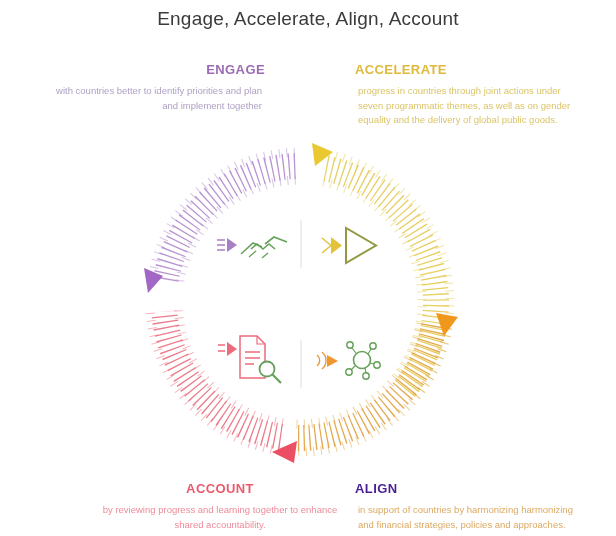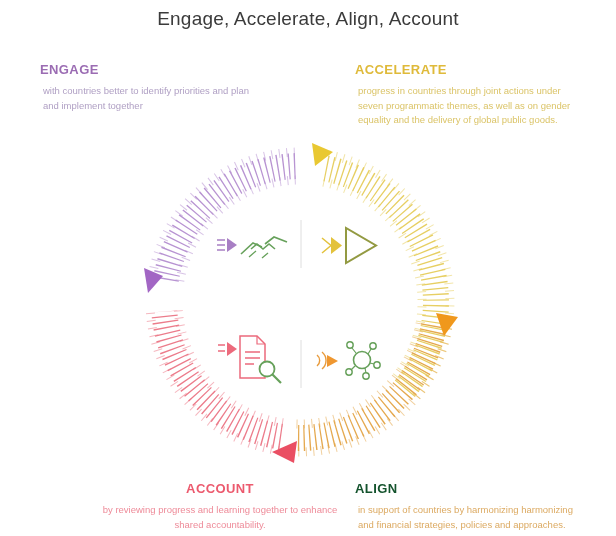--- a/index.html
+++ b/index.html
@@ -3,28 +3,28 @@
 <meta charset="utf-8">
 <style>
   html,body{margin:0;padding:0;background:#fff;}
   body{width:616px;height:536px;overflow:hidden;font-family:"Liberation Sans",sans-serif;}
   .stage{position:relative;width:616px;height:416px;background:#fff;}
   .title{position:absolute;top:8px;left:0;width:616px;text-align:center;
          font-size:19px;font-weight:400;color:#3b3b3b;margin:0;letter-spacing:.2px;}
   .q{position:absolute;margin:0;}
   .qh{font-size:13px;font-weight:bold;letter-spacing:.4px;margin:0 0 7px 0;}
   .qb{font-size:9.5px;line-height:1.55;margin:3px;}
-  .engage{left:40px;top:62px;width:225px;}
+  .engage{left:40px;top:62px;width:225px;text-align:right;}
   .engage .qh{color:#9b6cb3}.engage .qb{color:#b0a0c4}
   .accelerate{left:355px;top:62px;width:232px;text-align:left;}
   .accelerate .qh{color:#dfba3a}.accelerate .qb{color:#dbc468}
   .account{left:86px;top:481px;width:268px;text-align:center;}
   .account .qh{color:#ec5a6e}.account .qb{color:#ee8b99}
   .align{left:355px;top:481px;width:232px;text-align:left;}
-  .align .qh{color:#14532d}.align .qb{color:#dcaa62}
+  .align .qh{color:#4c1d95}.align .qb{color:#dcaa62}
   svg.diagram{position:absolute;left:0;top:0;}
   .arc-main{fill:none;stroke-width:26;stroke-dasharray:1.3 4.3;}
   .arc-f{fill:none;stroke-width:9;stroke-dasharray:1 6.5;opacity:.55;}
   .divider{stroke:#dedede;stroke-width:1;}
 </style>
 </head>
 <body>
 
 <div class="stage">
 

